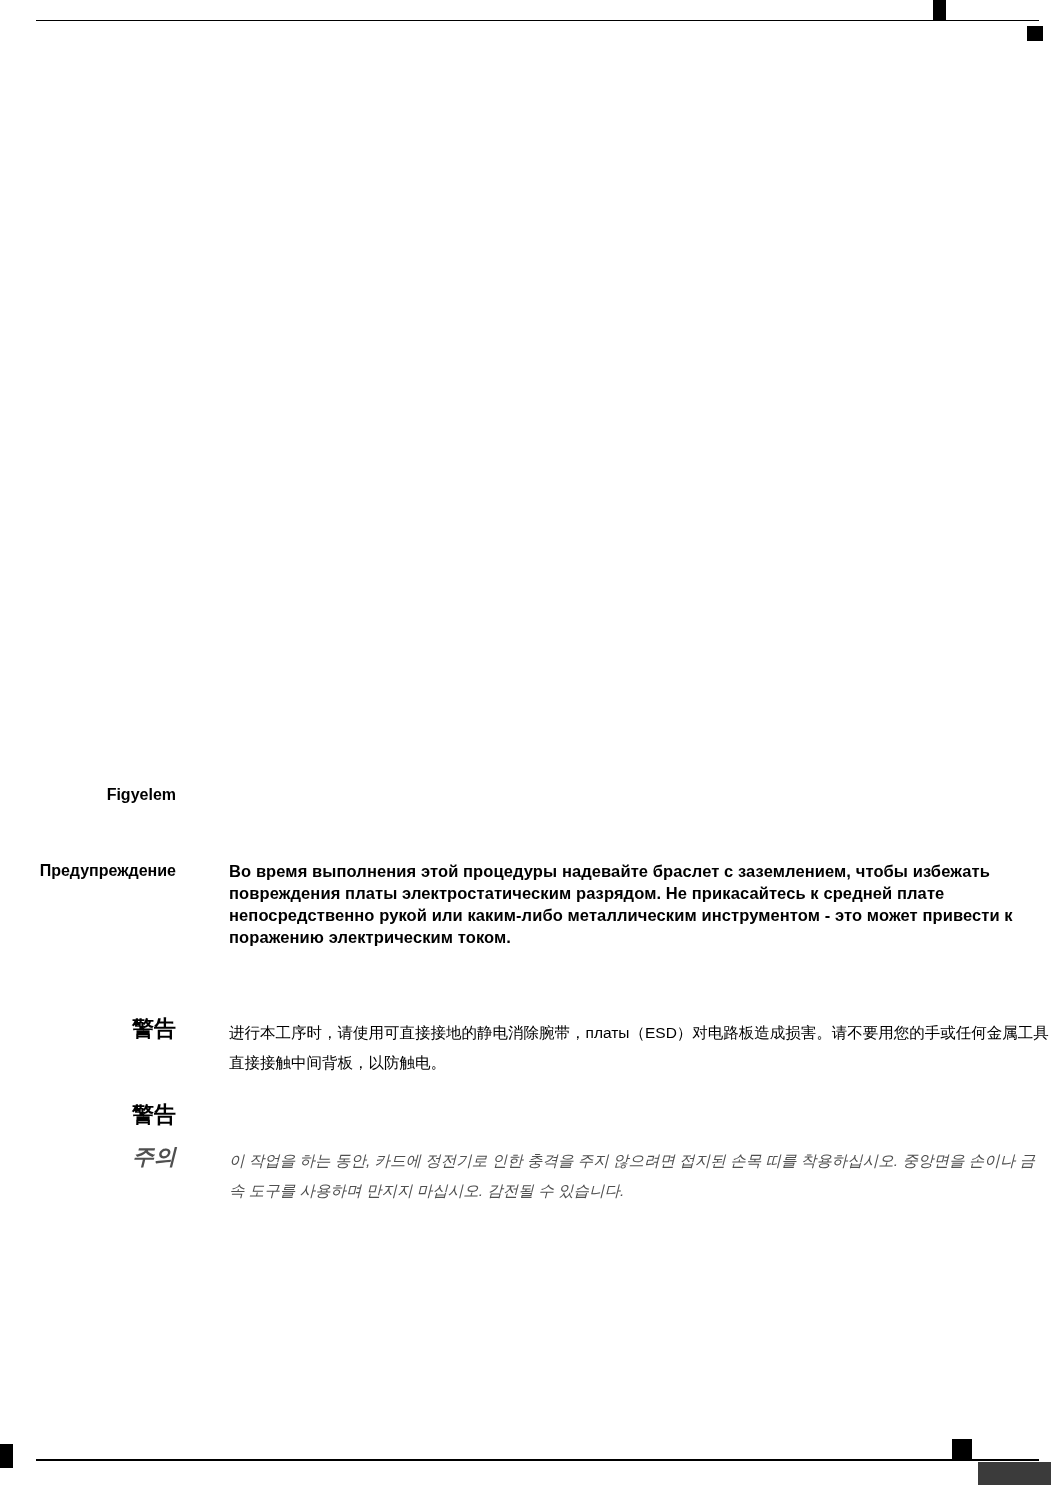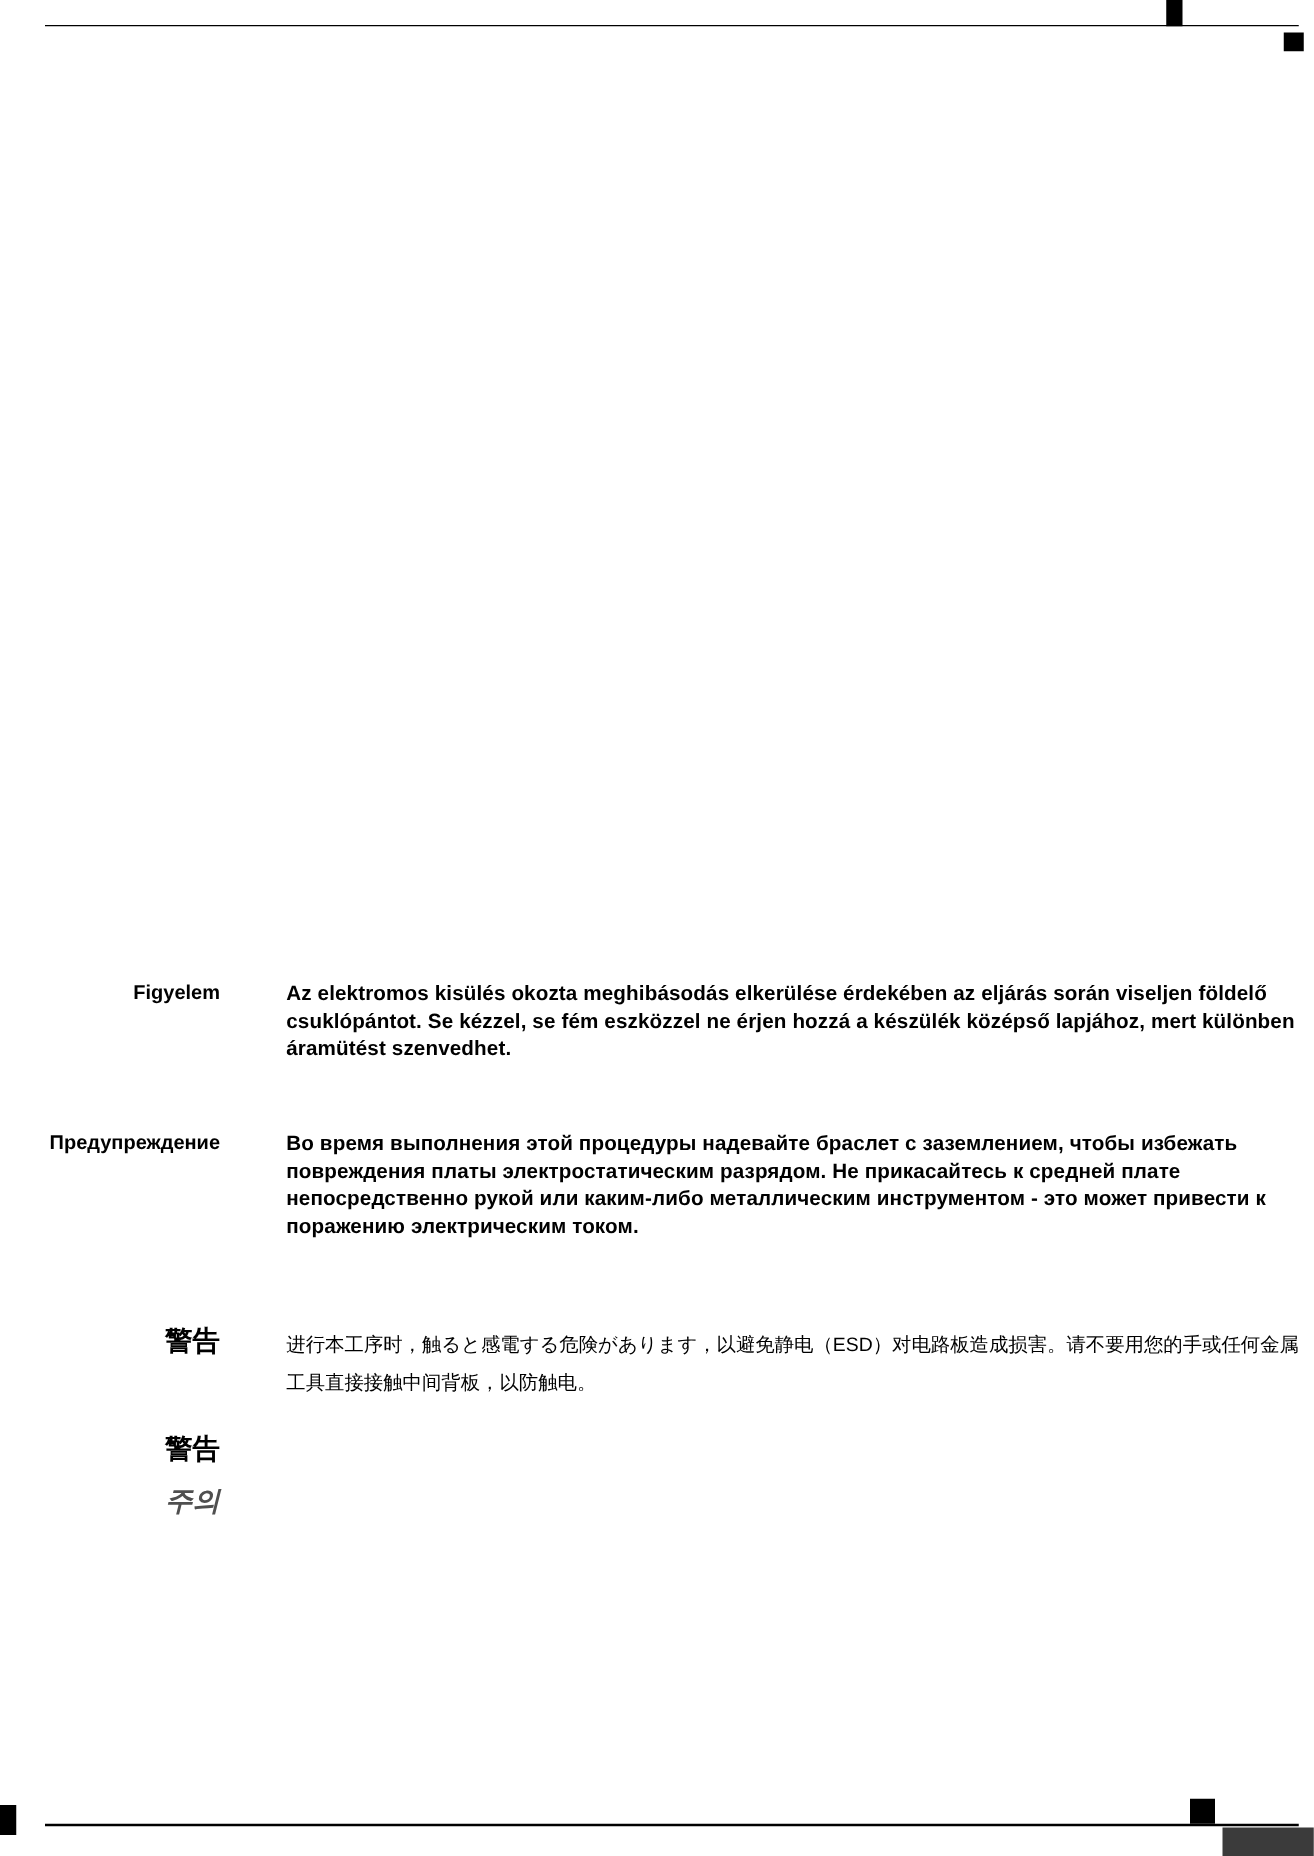--- a/index.html
+++ b/index.html
@@ -66,39 +66,39 @@
 <div>
 
   <div class="top-tick"></div>
   <div class="top-rule"></div>
   <div class="top-square"></div>
 
   <div class="warnings">
 
     <div class="warning latin">
       <div class="wlabel">Figyelem</div>
-      <div class="wtext">Az elektromos kisülés okozta meghibásodás elkerülése érdekében az eljárás során viseljen földelő csuklópántot. Se kézzel, se fém eszközzel ne érjen hozzá a készülék középső lapjához, mert különben áramütést szenvedhet.</div>
     </div>
 
     <div class="warning latin">
       <div class="wlabel">Предупреждение</div>
       <div class="wtext">Во время выполнения этой процедуры надевайте браслет с заземлением, чтобы избежать повреждения платы электростатическим разрядом. Не прикасайтесь к средней плате непосредственно рукой или каким-либо металлическим инструментом - это может привести к поражению электрическим током.</div>
     </div>
 
     <div class="warning cjk">
       <div class="wlabel">警告</div>
-      <div class="wtext">进行本工序时，触ると感電する危険があります，以避免静电（ESD）对电路板造成损害。请不要用您的手或任何金属工具直接接触中间背板，以防触电。</div>
+      <div class="wtext">进行本工序时，请使用可直接接地的静电消除腕带，платы（ESD）对电路板造成损害。请不要用您的手或任何金属工具直接接触中间背板，以防触电。</div>
     </div>
 
     <div class="warning cjk">
       <div class="wlabel">警告</div>
     </div>
 
     <div class="warning cjk korean">
       <div class="wlabel">주의</div>
+      <div class="wtext">이 작업을 하는 동안, 카드에 정전기로 인한 충격을 주지 않으려면 접지된 손목 띠를 착용하십시오. 중앙면을 손이나 금속 도구를 사용하며 만지지 마십시오. 감전될 수 있습니다.</div>
     </div>
 
   </div>
 
   <div class="bottom-square"></div>
   <div class="bottom-rule"></div>
   <div class="bottom-left-tick"></div>
   <div class="footer-box"></div>
 
 </div>

